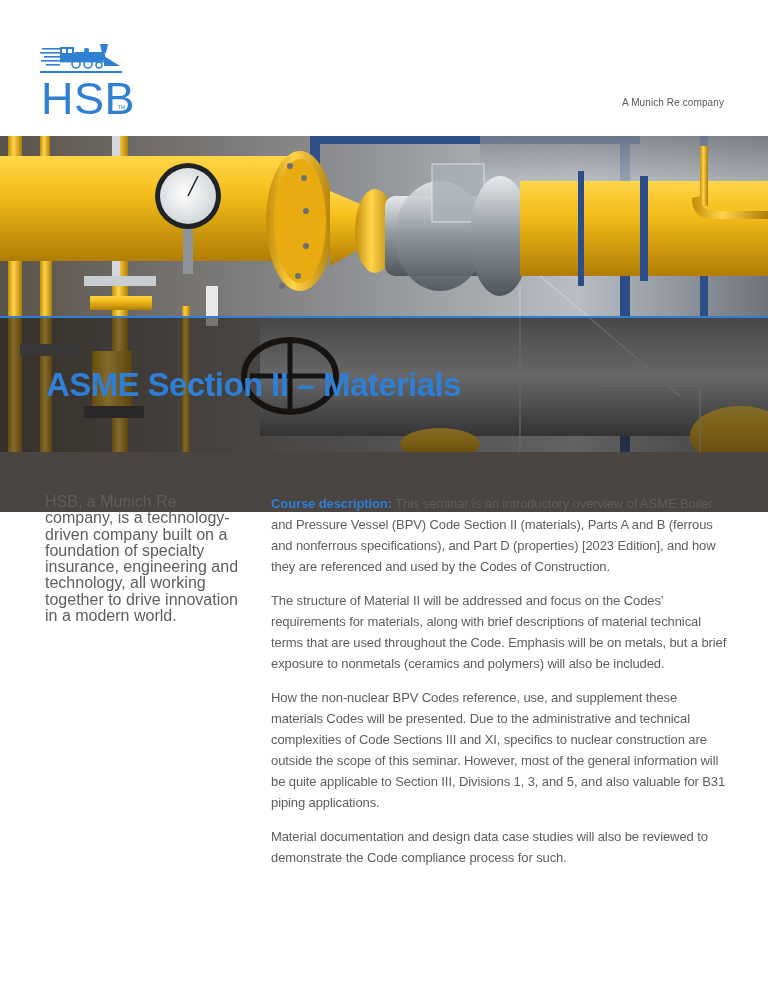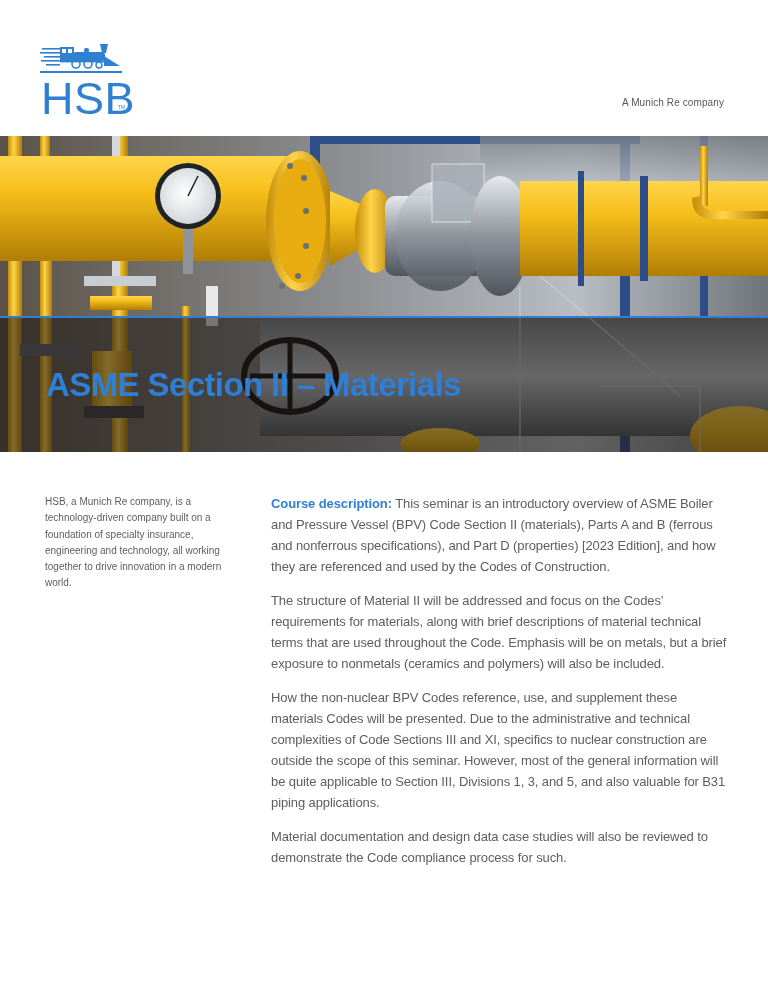--- a/index.html
+++ b/index.html
@@ -6,26 +6,26 @@
   html, body { width: 768px; height: 994px; background: #ffffff; overflow: hidden; }
   body { position: relative; font-family: "Liberation Sans", "DejaVu Sans", sans-serif; color: #5b5e62; }
 
   .logo { position: absolute; left: 40px; top: 42px; width: 84px; height: 70px; }
   .logo svg { display: block; }
   .logo-text { position: absolute; left: 1px; top: 34px; font-family: "Liberation Sans", sans-serif; font-size: 45px; letter-spacing: 0.5px; color: #2f80d1; font-weight: 400; line-height: 1; }
   .logo-tm { position: absolute; left: 78px; top: 62px; font-size: 5px; color: #2f80d1; }
 
   .tagline { position: absolute; right: 44px; top: 97px; font-size: 10px; color: #55585c; letter-spacing: 0.1px; }
 
-  .banner { position: absolute; left: 0; top: 136px; width: 768px; height: 316px; overflow: hidden; background: #4a4540; }
+  .banner { position: absolute; left: 0; top: 136px; width: 768px; height: 376px; overflow: hidden; background: #4a4540; }
   .banner svg.scene { position: absolute; left: 0; top: 0; }
   .band { position: absolute; left: 0; top: 180px; width: 768px; height: 136px; background: rgba(28, 22, 18, 0.55); border-top: 2px solid #2f7fd6; }
   .title { position: absolute; left: 46px; top: 230px; font-size: 33px; font-weight: 700; color: #2f7fd6; letter-spacing: -0.6px; white-space: nowrap; font-family: "Liberation Sans", sans-serif; }
 
-  .sidebar { position: absolute; left: 45px; top: 494px; width: 200px; font-size: 10px; line-height: 16.3px; color: #5b5e62; }
+  .sidebar { position: absolute; left: 45px; top: 494px; width: 200px; font-size: 16px; line-height: 16.3px; color: #5b5e62; }
 
   .main { position: absolute; left: 271px; top: 493px; width: 460px; font-size: 13px; line-height: 21px; color: #5b5e62; letter-spacing: -0.1px; }
   .main p { margin-bottom: 13px; }
   .lead { color: #2f7fd6; font-weight: 700; }
 </style>
 </head>
 <body>
 
 <div class="logo">
   <svg width="84" height="32" viewBox="0 0 84 32">

